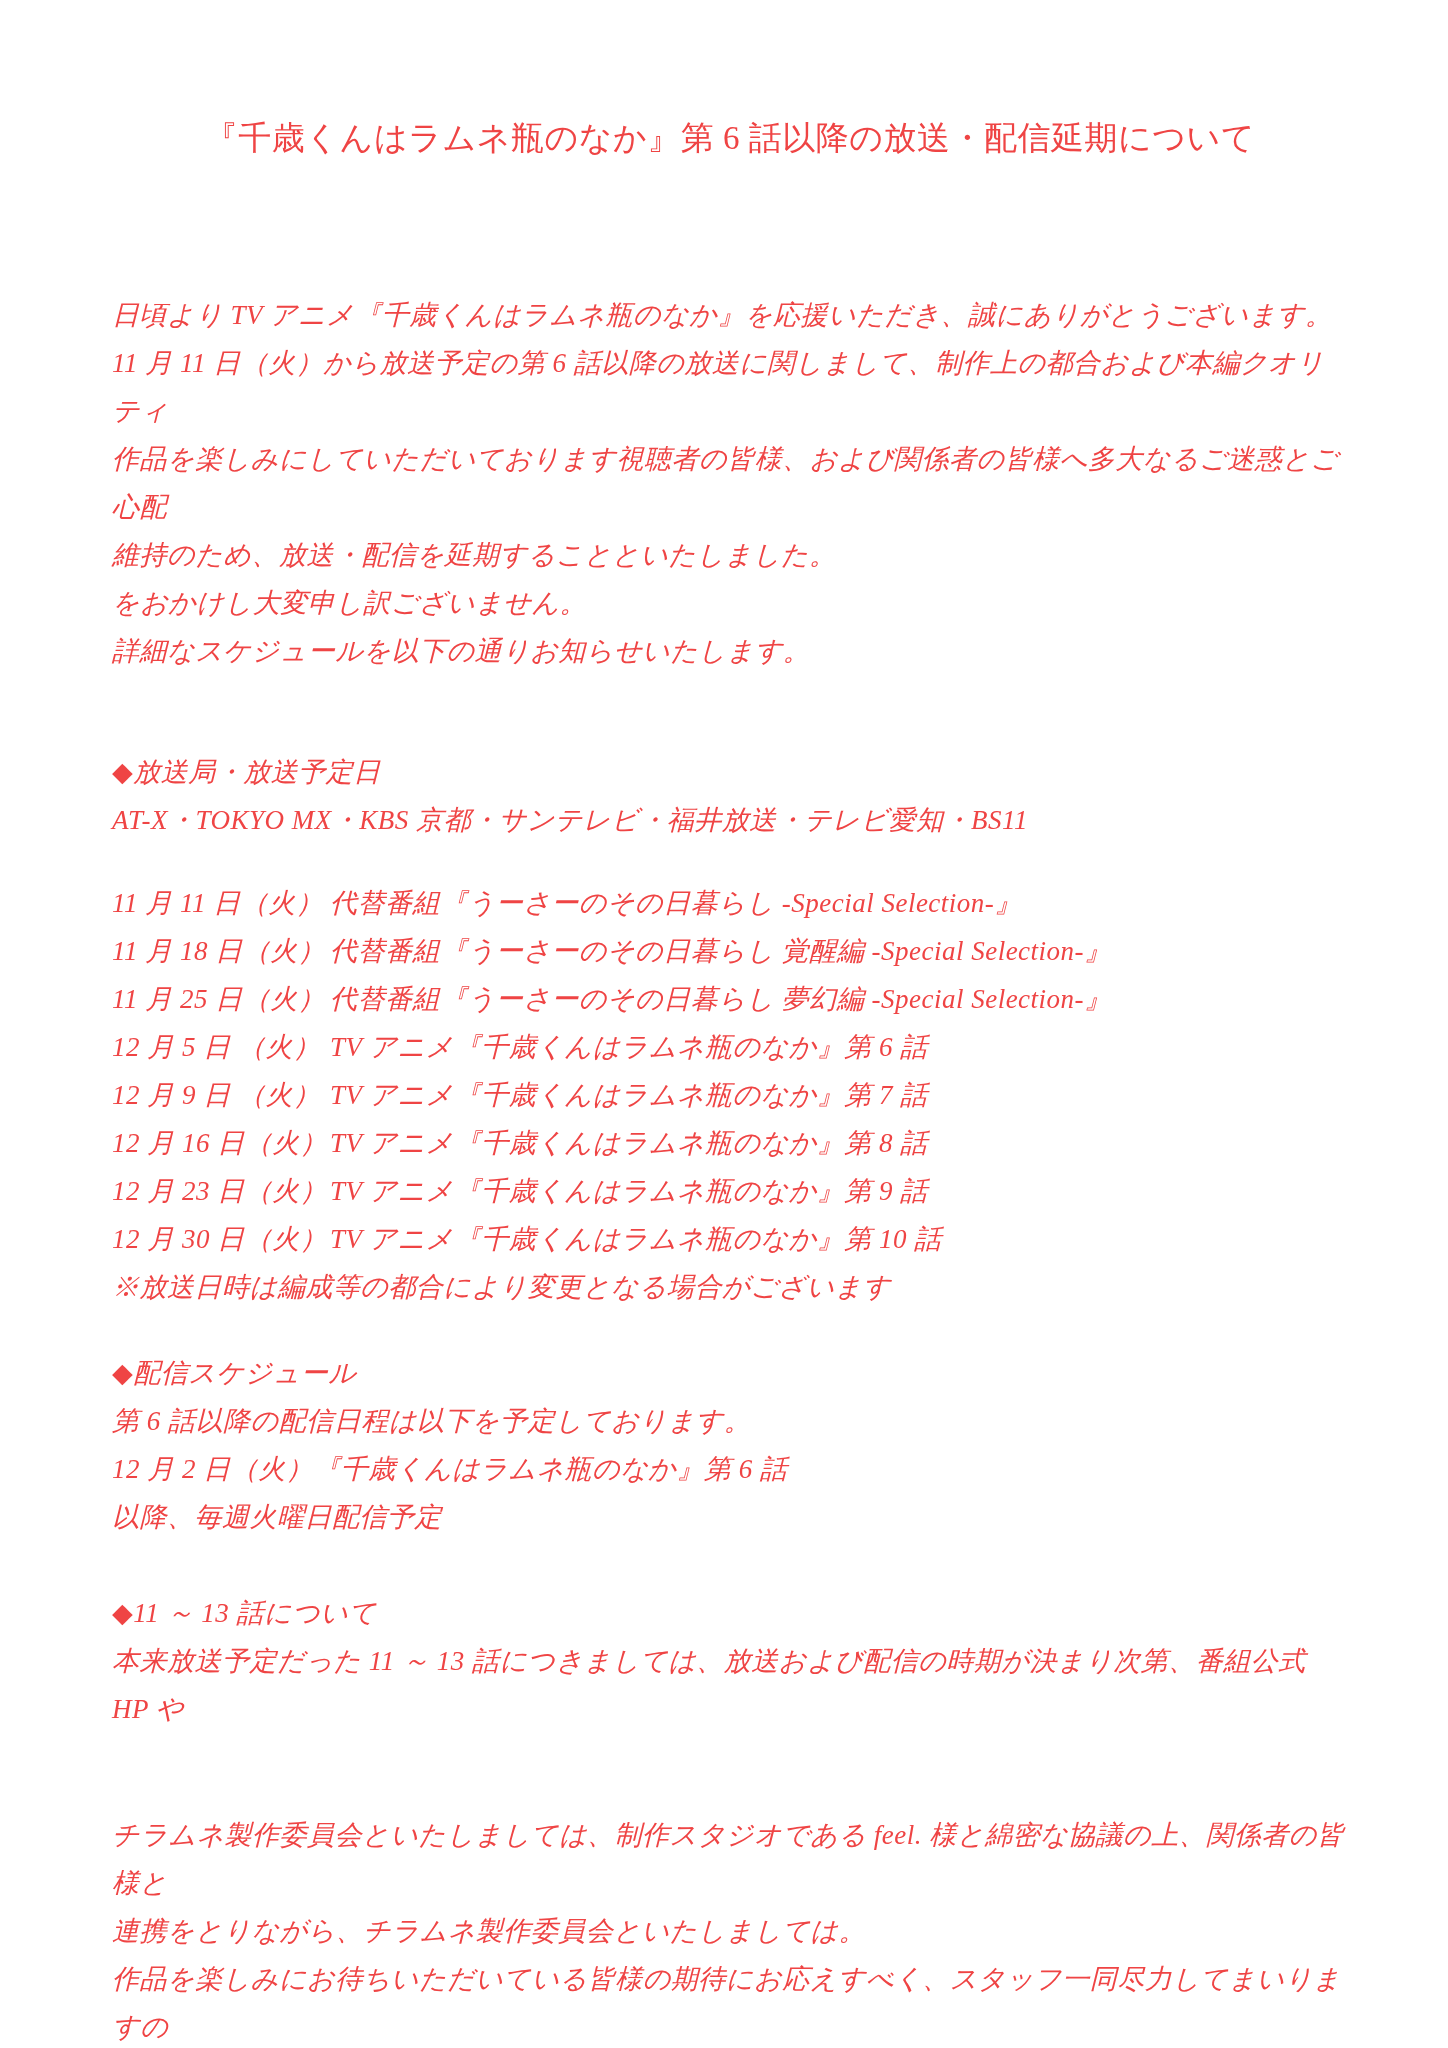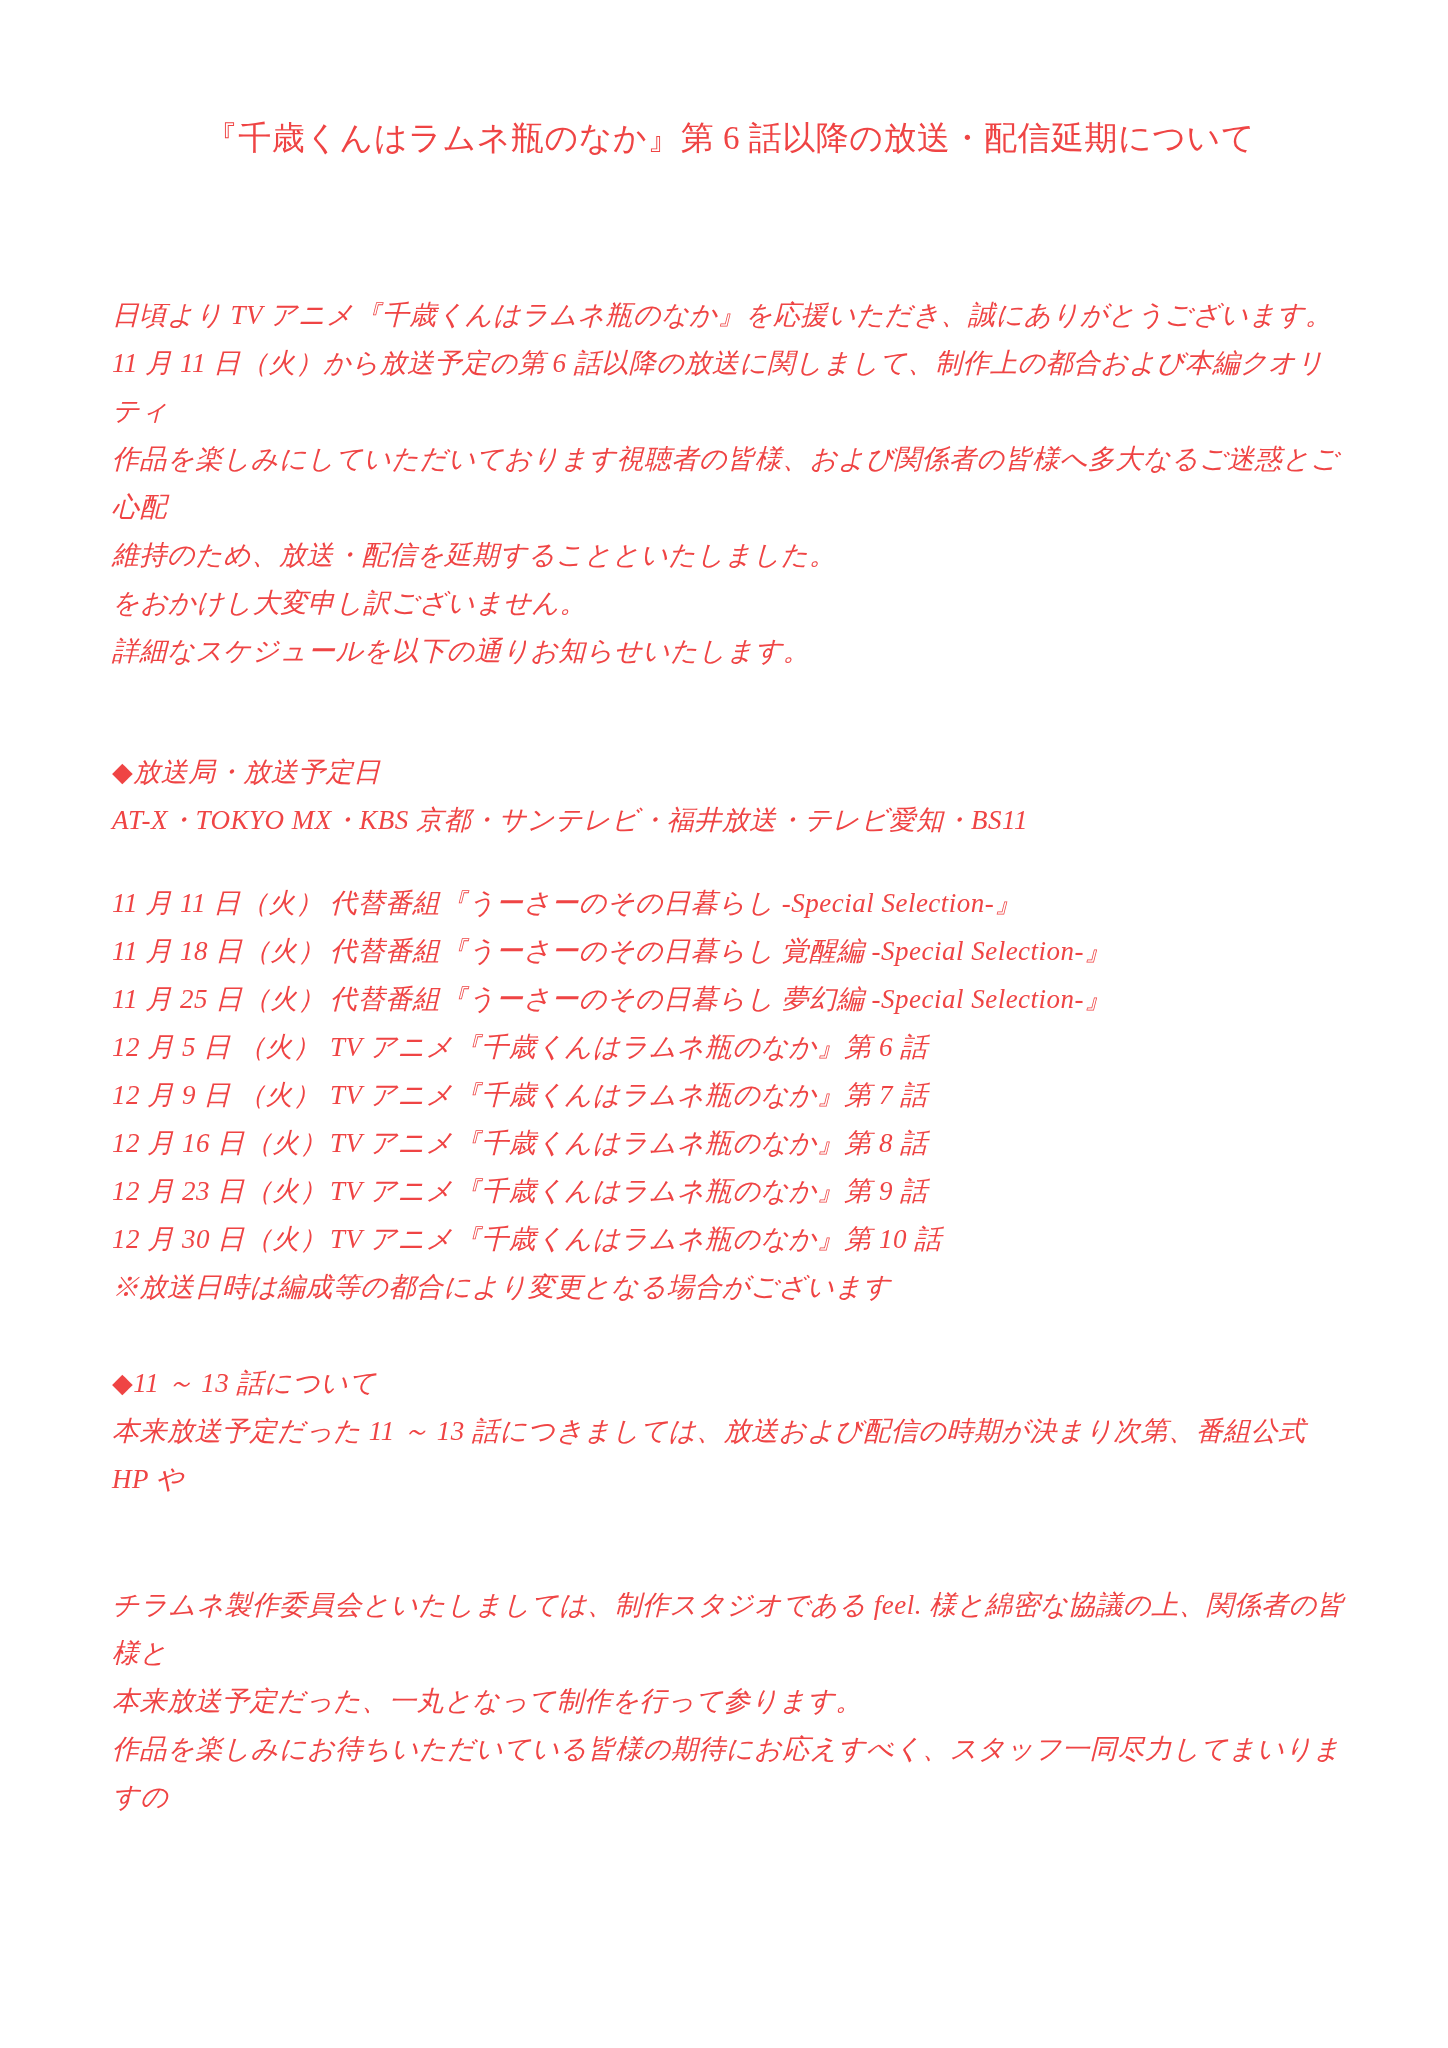--- a/index.html
+++ b/index.html
@@ -90,26 +90,32 @@
     </div>
     <div class="line sched-row">
       <span class="sched-date">12 月 23 日（火）</span><span>TV アニメ『千歳くんはラムネ瓶のなか』第 9 話</span>
     </div>
     <div class="line sched-row">
       <span class="sched-date">12 月 30 日（火）</span><span>TV アニメ『千歳くんはラムネ瓶のなか』第 10 話</span>
     </div>
     <div class="line">※放送日時は編成等の都合により変更となる場合がございます</div>
   </div>
 
+  <div class="bodytext section-streaming">
+    <div class="line">◆配信スケジュール</div>
+    <div class="line">第 6 話以降の配信日程は以下を予定しております。</div>
+    <div class="line">12 月 2 日（火）『千歳くんはラムネ瓶のなか』第 6 話</div>
+    <div class="line">以降、毎週火曜日配信予定</div>
+  </div>
 
   <div class="bodytext section-eps">
     <div class="line">◆11 ～ 13 話について</div>
     <div class="line">本来放送予定だった 11 ～ 13 話につきましては、放送および配信の時期が決まり次第、番組公式 HP や</div>
   </div>
 
   <div class="bodytext closing">
     <div class="line">チラムネ製作委員会といたしましては、制作スタジオである  feel. 様と綿密な協議の上、関係者の皆様と</div>
-    <div class="line">本来放送予定だった、一丸となって制作を行って参ります。</div>
+    <div class="line">連携をとりながら、チラムネ製作委員会といたしましては。</div>
     <div class="line">作品を楽しみにお待ちいただいている皆様の期待にお応えすべく、スタッフ一同尽力してまいりますの</div>
 
   </div>
 
 </div>
 
 </body></html>

